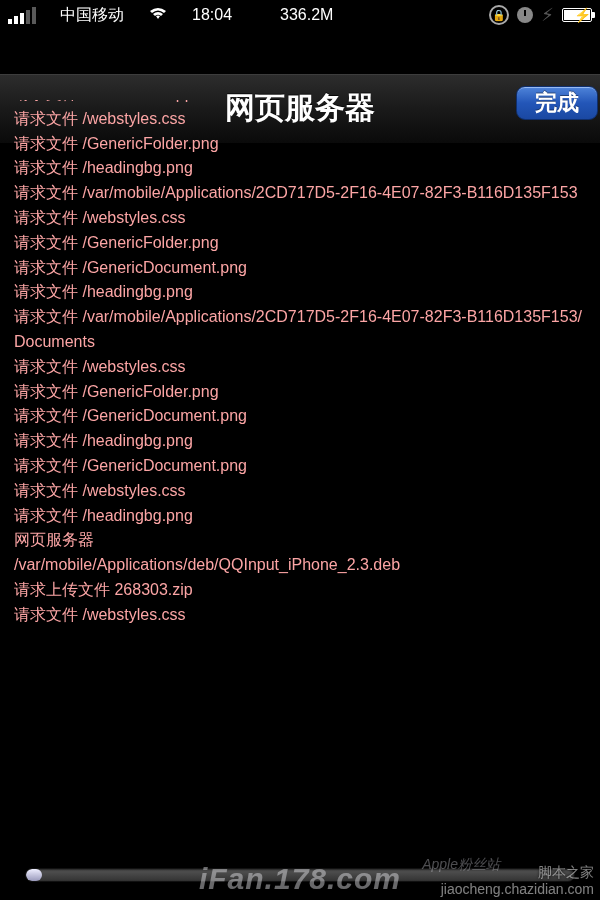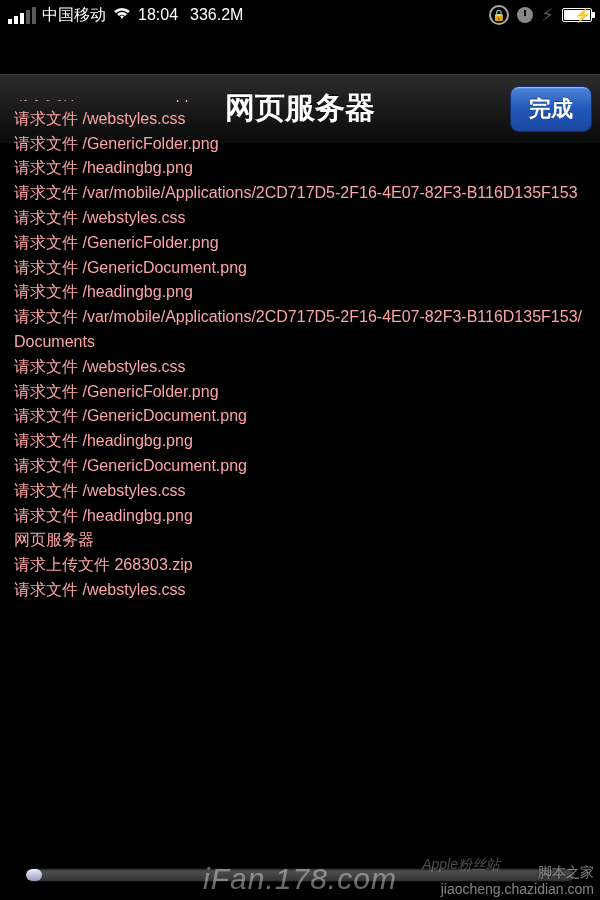--- a/index.html
+++ b/index.html
@@ -14,21 +14,21 @@
     .status-bar {
       height: 30px;
       background: #000;
       color: #fff;
       display: flex;
       align-items: center;
       padding: 0 8px;
       font-size: 16px;
       font-weight: 500;
     }
-    .status-left { display: flex; align-items: center; gap: 6px; flex: 1; }
+    .status-left { display: flex; align-items: center; gap: 24px; flex: 1; }
     .status-right { display: flex; align-items: center; gap: 8px; }
     .signal-bars { display: flex; align-items: flex-end; gap: 2px; }
     .bar { width: 4px; background: #fff; }
     .b1 { height: 5px; } .b2 { height: 8px; } .b3 { height: 11px; } .b4 { height: 14px; opacity: 0.35; } .b5 { height: 17px; opacity: 0.35; }
     .wifi-icon svg { width: 20px; height: 15px; }
     .apple-icon { font-size: 18px; }
     .lock-rotate { width: 20px; height: 20px; border: 2px solid #aaa; border-radius: 50%; display: flex; align-items: center; justify-content: center; font-size: 11px; color: #aaa; }
     .clock-small { width: 16px; height: 16px; background: #888; border-radius: 50%; position: relative; }
     .clock-small::after { content:''; position:absolute; top:3px; left:7px; width:2px; height:6px; background:#000; }
     .bt-icon { color: #555; font-size: 18px; }
@@ -48,23 +48,23 @@
       margin-top: 44px;
     }
     .nav-title {
       color: #fff;
       font-size: 30px;
       font-weight: bold;
       text-shadow: 0 -1px 0 rgba(0,0,0,0.7);
     }
     .done-btn {
       position: absolute;
-      right: 8px;
+      right: 2px;
       top: 12px;
-      height: 46px;
+      height: 34px;
       padding: 0 18px;
       background: linear-gradient(to bottom, #7aaaf7 0%, #4a7fd6 5%, #2356b8 50%, #1a48a2 100%);
       border: 1px solid #0f2f6e;
       border-radius: 9px;
       color: #fff;
       font-size: 22px;
       font-weight: bold;
       text-shadow: 0 -1px 0 rgba(0,0,0,0.4);
       display: flex;
       align-items: center;
@@ -112,21 +112,21 @@
       font-style: italic;
       pointer-events: none;
     }
     .watermark2 {
       position: absolute;
       bottom: 4px;
       left: 0; right: 0;
       text-align: center;
       color: rgba(230,230,235,0.45);
       font-size: 30px;
-      font-weight: normal;
+      font-weight: bold;
       font-style: italic;
       letter-spacing: 1px;
       pointer-events: none;
     }
     .watermark3 {
       position: absolute;
       bottom: 2px;
       right: 6px;
       color: rgba(255,255,255,0.5);
       font-size: 14px;
@@ -186,20 +186,21 @@
     <div class="log-line">请求文件 /headingbg.png</div>
     <div class="log-line">请求文件 /var/mobile/Applications/2CD717D5-2F16-4E07-82F3-B116D135F153/Documents</div>
     <div class="log-line">请求文件 /webstyles.css</div>
     <div class="log-line">请求文件 /GenericFolder.png</div>
     <div class="log-line">请求文件 /GenericDocument.png</div>
     <div class="log-line">请求文件 /headingbg.png</div>
     <div class="log-line">请求文件 /GenericDocument.png</div>
     <div class="log-line">请求文件 /webstyles.css</div>
     <div class="log-line">请求文件 /headingbg.png</div>
     <div class="log-line">网页服务器</div>
+    <div class="log-line">/var/mobile/Applications/deb/QQInput_iPhone_2.3.deb</div>
     <div class="log-line">请求上传文件 268303.zip</div>
     <div class="log-line">请求文件 /webstyles.css</div>
   </div>
 
 <div class="bottom-bar">
   <div class="bottom-fill"></div>
 </div>
 
 <div class="watermark1">Apple粉丝站</div>
 <div class="watermark2">iFan.178.com</div>

